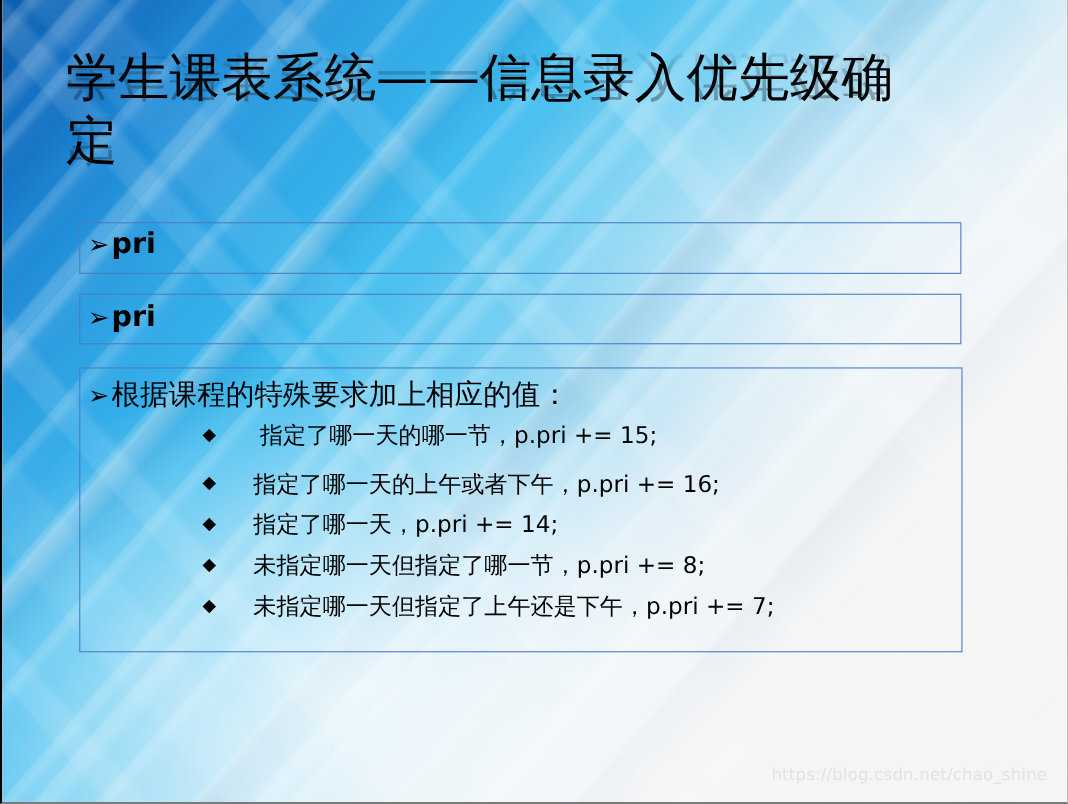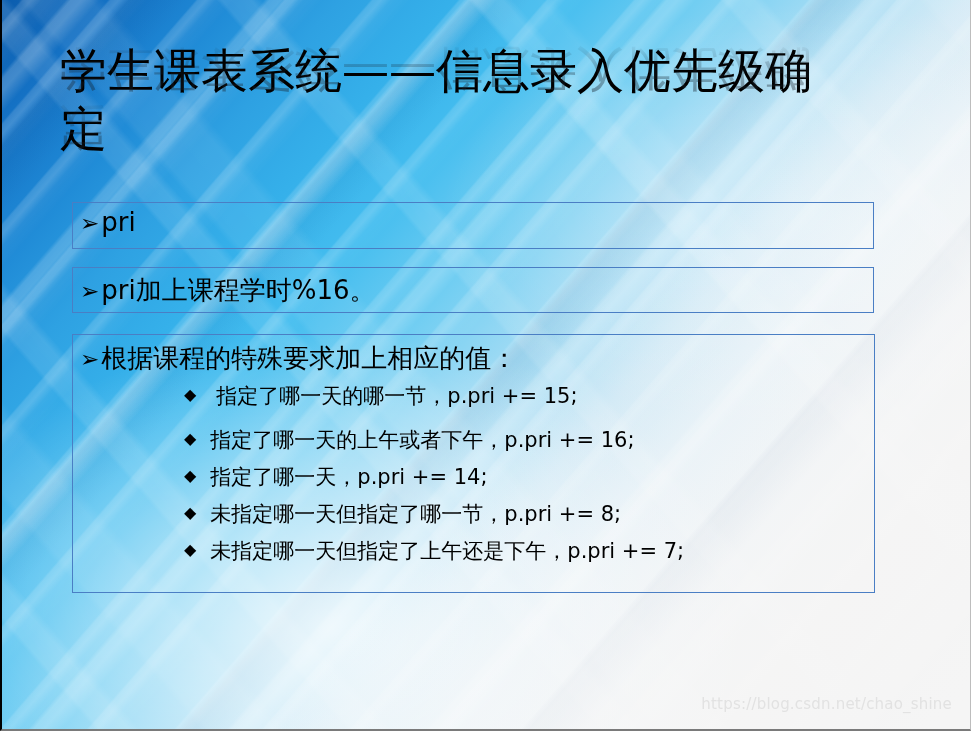--- a/index.html
+++ b/index.html
@@ -188,21 +188,21 @@
     font-family: "DejaVu Sans", "Liberation Sans", sans-serif;
   }
 
   .arrow-bullet {
     font-family: "DejaVu Sans", "Liberation Sans", sans-serif;
     font-size: 23px;
     margin-right: 2px;
     color: #000;
   }
 
-  .bold-seg { font-weight: normal; }
+  .bold-seg { font-weight: bold; }
 
   #line-1 { left: 78px; top: 207px; }
   #line-2 { left: 78px; top: 273px; }
   #line-3 { left: 78px; top: 341px; }
 
   .sub-list {
     position: absolute;
     left: 182px;
     top: 382px;
     width: 680px;
@@ -223,20 +223,21 @@
   .diamond-bullet {
     font-size: 16px;
     line-height: 26px;
     margin-right: 14px;
     color: #000;
     flex: 0 0 auto;
   }
 
   .sub-text {
     line-height: 28px;
+    margin-left: 20px;
   }
 
   .sub-item.extra-indent .sub-text { padding-left: 6px; }
 
   
   #watermark {
     position: absolute;
     right: 18px;
     bottom: 16px;
     font-size: 15px;
@@ -274,21 +275,20 @@
   <div class="box" id="box-1"></div>
   <div class="lvl1-line" id="line-1">
     <span class="arrow-bullet">➢</span>
       <span class="bold-seg">pri</span>
   </div>
 
   <div class="box" id="box-2"></div>
   <div class="lvl1-line" id="line-2">
     <span class="arrow-bullet">➢</span>
       <span class="bold-seg">pri</span>
-      <span>加上课程学时%16。</span>
   </div>
 
   <div class="box" id="box-3"></div>
   <div class="lvl1-line" id="line-3">
     <span class="arrow-bullet">➢</span>
     <span>根据课程的特殊要求加上相应的值：</span>
   </div>
 
   <div class="sub-list">
     <div class="sub-item gap-a extra-indent">

